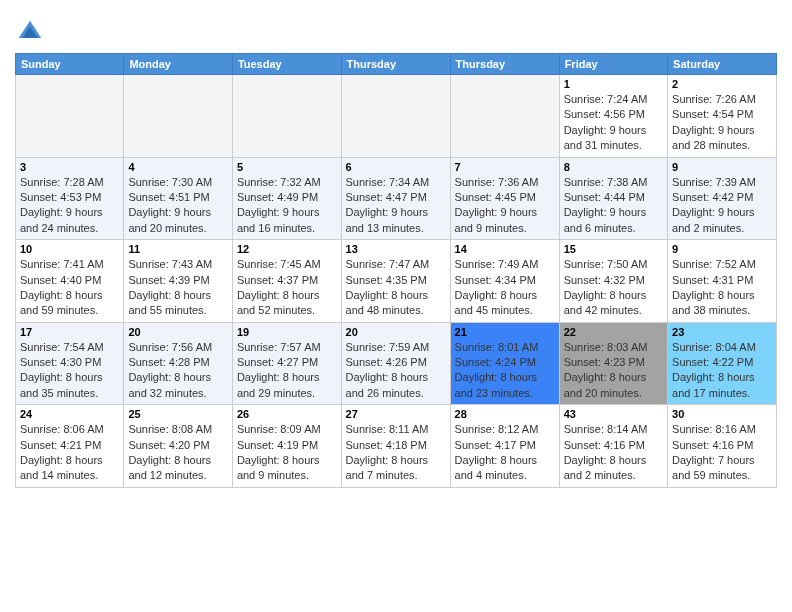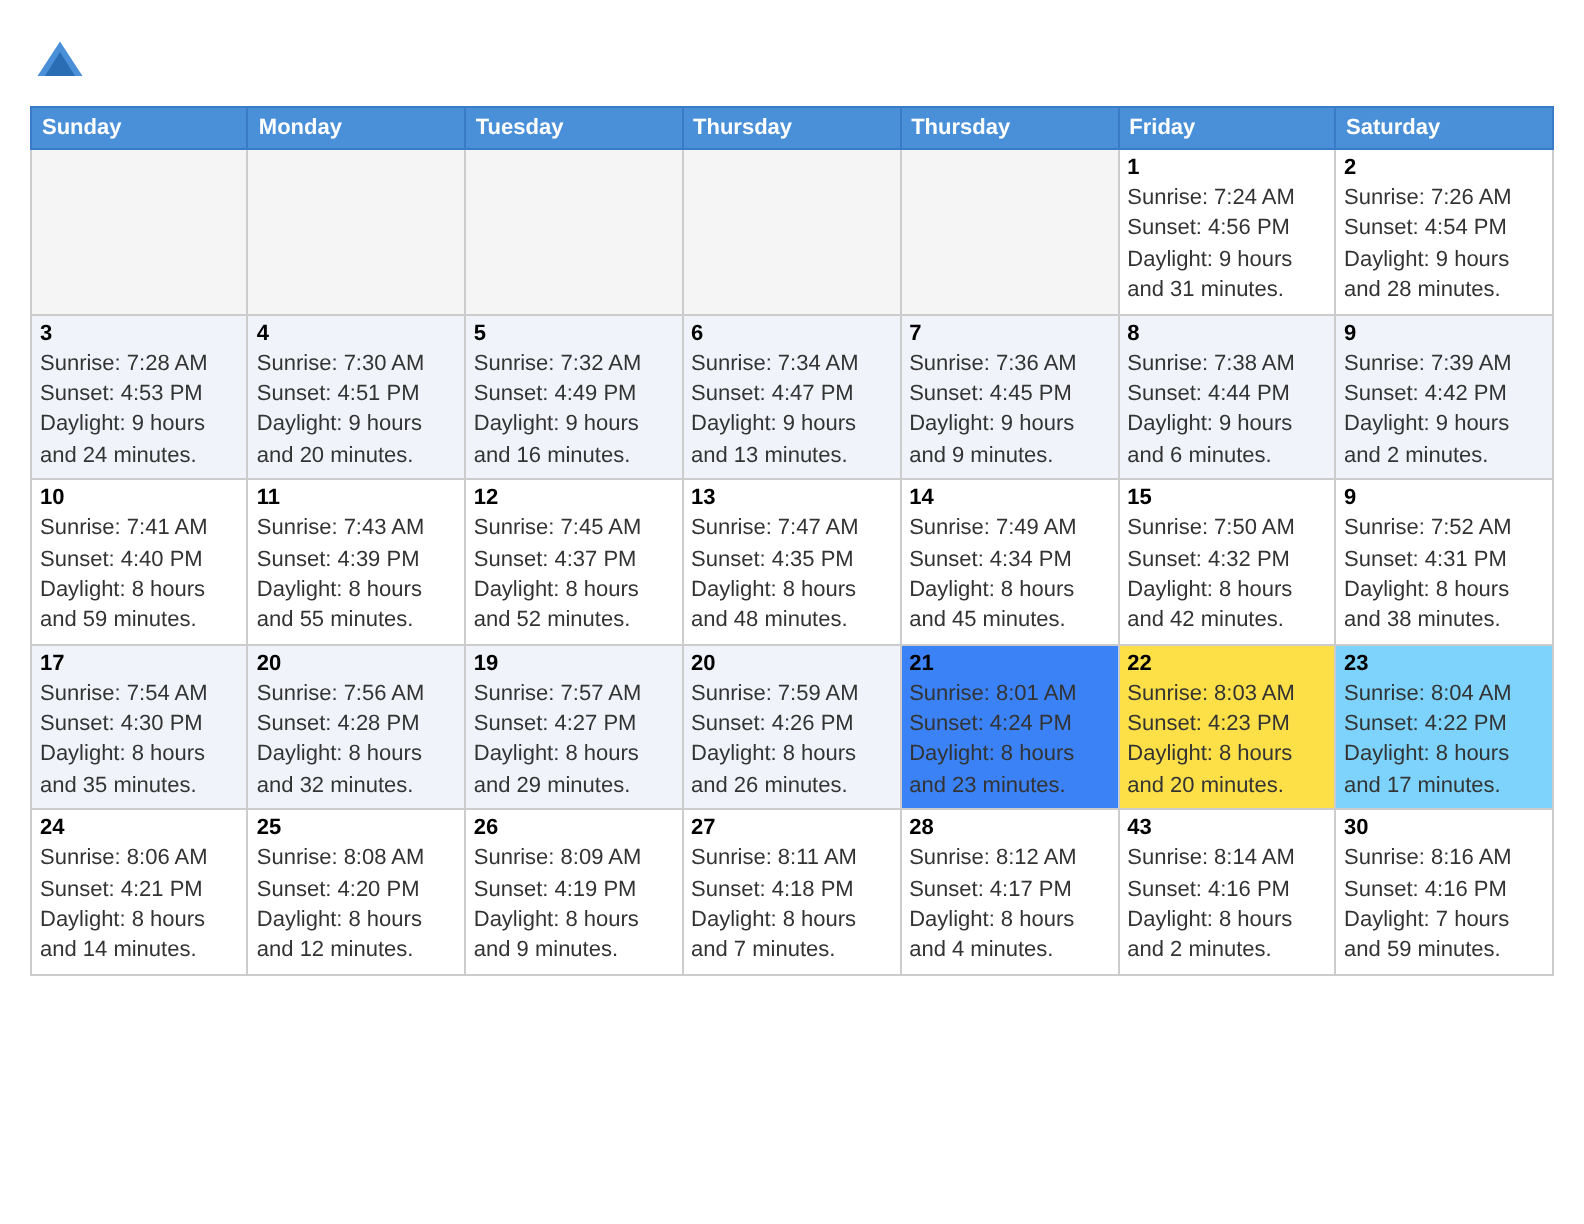--- a/index.html
+++ b/index.html
@@ -215,21 +215,21 @@
             <div class="day-info">Sunrise: 7:57 AM<br>Sunset: 4:27 PM<br>Daylight: 8 hours<br>and 29 minutes.</div>
           </td>
           <td style="background: rgb(240, 244, 250);">
             <span class="day-number">20</span>
             <div class="day-info">Sunrise: 7:59 AM<br>Sunset: 4:26 PM<br>Daylight: 8 hours<br>and 26 minutes.</div>
           </td>
           <td style="background: #3b82f6;">
             <span class="day-number">21</span>
             <div class="day-info">Sunrise: 8:01 AM<br>Sunset: 4:24 PM<br>Daylight: 8 hours<br>and 23 minutes.</div>
           </td>
-          <td style="background: #fde047;">
+          <td style="background: #a3a3a3;">
             <span class="day-number">22</span>
             <div class="day-info">Sunrise: 8:03 AM<br>Sunset: 4:23 PM<br>Daylight: 8 hours<br>and 20 minutes.</div>
           </td>
           <td style="background: #7dd3fc;">
             <span class="day-number">23</span>
             <div class="day-info">Sunrise: 8:04 AM<br>Sunset: 4:22 PM<br>Daylight: 8 hours<br>and 17 minutes.</div>
           </td>
         </tr>
         <tr>
           <td>

